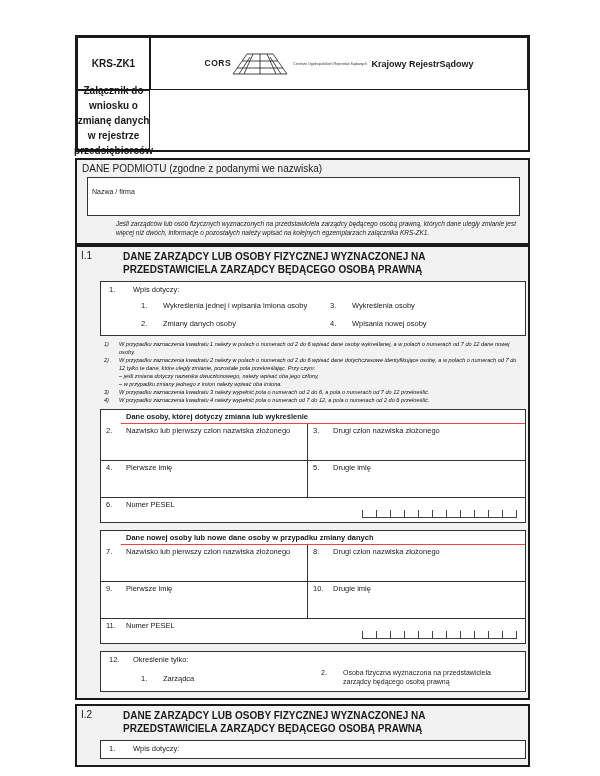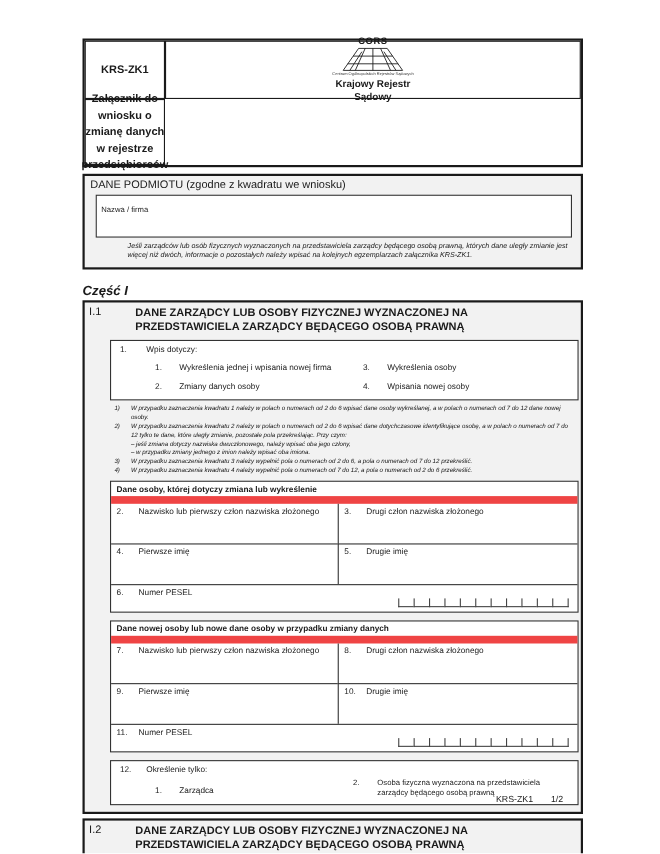--- a/index.html
+++ b/index.html
@@ -8,21 +8,21 @@
   .content{position:absolute;left:75px;top:35px;width:455px;}
 
   
   .hdr{display:grid;grid-template-columns:73px 1fr;grid-template-rows:53px 60px;
        border:2px solid #1a1a1a;}
   .hdr-cell{border:1px solid #1a1a1a;display:flex;align-items:center;justify-content:center;
             flex-direction:column;text-align:center;}
   .hdr-code{font-weight:bold;font-size:10px;}
   .hdr-title{font-weight:bold;font-size:11.5px;line-height:1.3;padding:2px 8px;}
   .hdr-sub{font-weight:bold;font-size:10px;line-height:1.5;}
-  .logo{display:flex;flex-direction:column;align-items:center;justify-content:center;line-height:1;}
+  .logo{display:flex;align-items:center;justify-content:center;line-height:1;}
   .logo-cors{font-weight:bold;font-size:8.5px;letter-spacing:.5px;}
   .logo-grid{margin:1px 0 0 0;display:block;}
   .logo-small{font-size:4px;transform:scale(.9);white-space:nowrap;color:#333;}
   .logo-name{font-weight:bold;font-size:9px;line-height:1.15;margin-top:2px;text-align:right;}
 
   
   .sec-box{border:2px solid #1a1a1a;background:#f2f2f2;}
   .white-box{background:#fff;border:1px solid #333;}
 
   
@@ -50,21 +50,21 @@
   .opt{display:flex;}
   .opt .num{width:22px;flex:none;}
 
   .fnotes{font-size:5.6px;font-style:italic;margin:4px 2px 5px 4px;line-height:1.45;color:#111;}
   .fn{display:flex;}
   .fn-num{width:15px;flex:none;}
   .fn-text{flex:1;}
   .fn-sub{padding-left:15px;}
 
   .group{margin-bottom:7px;}
-  .g-title{font-size:7.5px;font-weight:bold;padding:2px 5px;border-bottom:7px solid #ef4444;}
+  .g-title{font-size:7.5px;font-weight:bold;padding:2px 5px;border-bottom:1px solid #ef4444;margin-left:20px;}
   .g-grid{display:grid;grid-template-columns:206px 1fr;}
   .cell{height:32px;padding:2px 3px;font-size:7.5px;display:flex;align-items:flex-start;}
   .cell .num{width:20px;flex:none;padding-left:2px;}
   .cell.c-right{border-left:1px solid #333;}
   .cell.row2{border-top:1px solid #333;}
   .pesel{grid-column:1 / span 2;border-top:1px solid #333;height:20px;position:relative;}
   .comb{position:absolute;right:8px;bottom:4px;font-size:0;}
   .comb i{display:inline-block;width:13px;height:7px;border-left:1px solid #444;border-bottom:1px solid #444;}
   .comb i:last-child{border-right:1px solid #444;}
 
@@ -104,45 +104,44 @@
       </div>
       <div class="hdr-cell">
         <div class="hdr-sub">
           <div>Załącznik do wniosku o zmianę danych</div>
           <div>w rejestrze przedsiębiorców</div>
         </div>
       </div>
     </div>
 
     <div class="sec-box dp">
-      <div class="dp-title">DANE PODMIOTU (zgodne z kwadratu we wniosku)</div>
+      <div class="dp-title">DANE PODMIOTU (zgodne z podanymi we nazwiska)</div>
       <div class="dp-input white-box">
         <span class="flabel">Nazwa / firma</span>
       </div>
       <div class="dp-note">Jeśli zarządców lub osób fizycznych wyznaczonych na przedstawiciela zarządcy będącego osobą prawną, których dane uległy zmianie jest więcej niż dwóch, informacje o pozostałych należy wpisać na kolejnych egzemplarzach załącznika KRS-ZK1.</div>
     </div>
 
-    <div class="czesc">Część I</div>
 
     <div class="sec-box isec">
       <div class="isec-head">
         <span class="isec-num">I.1</span>
         <span class="isec-title">DANE ZARZĄDCY LUB OSOBY FIZYCZNEJ WYZNACZONEJ NA PRZEDSTAWICIELA ZARZĄDCY BĘDĄCEGO OSOBĄ PRAWNĄ</span>
       </div>
       <div class="isec-body">
 
         <div class="white-box wpis">
           <div class="line">
             <span class="num">1.</span>
             <span>Wpis dotyczy:</span>
           </div>
           <div class="opts">
             <div class="opt">
               <span class="num">1.</span>
-              <span>Wykreślenia jednej i wpisania nowej firma</span>
+              <span>Wykreślenia jednej i wpisania imiona osoby</span>
             </div>
             <div class="opt">
               <span class="num">3.</span>
               <span>Wykreślenia osoby</span>
             </div>
             <div class="opt">
               <span class="num">2.</span>
               <span>Zmiany danych osoby</span>
             </div>
             <div class="opt">
@@ -260,19 +259,15 @@
         <div class="white-box wpis">
           <div class="line">
             <span class="num">1.</span>
             <span>Wpis dotyczy:</span>
           </div>
 
         </div>
       </div>
     </div>
 
-    <div class="footer">
-      <span>KRS-ZK1</span>
-      <span>1/2</span>
-    </div>
 
   </div>
 </div>
 
 </body></html>

